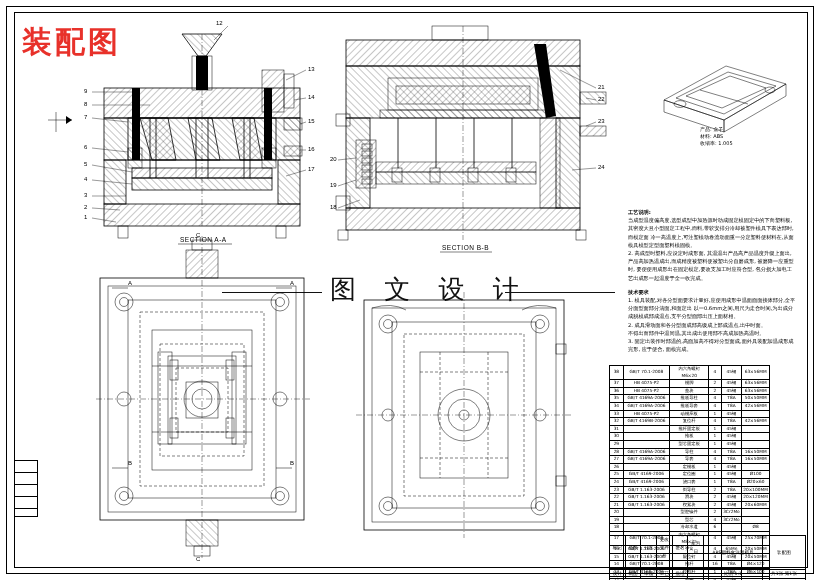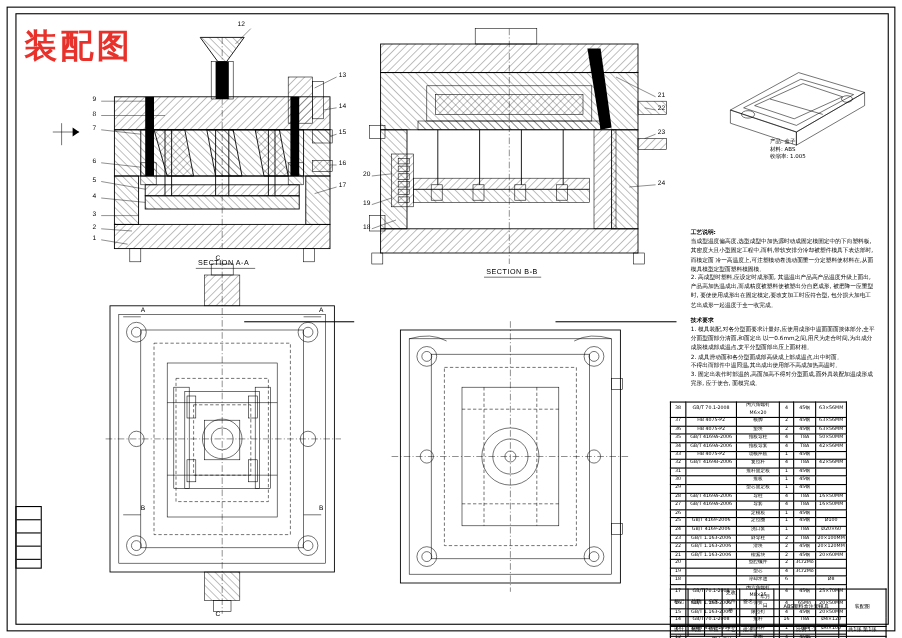--- a/index.html
+++ b/index.html
@@ -35,20 +35,21 @@
 </head>
 <body>
 
 <div id="sheet">
 
   <div class="frame-outer"></div>
   <div class="frame-inner"></div>
 
   <div class="title-red">装配图</div>
 
+  <div class="watermark">图 文 设 计</div>
   <div class="wm-line" style="left:222px;top:292px;width:100px;"></div>
   <div class="wm-line" style="left:505px;top:292px;width:110px;"></div>
 
   <svg viewBox="0 0 820 580">
     <defs>
       <pattern id="h45" width="5" height="5" patternUnits="userSpaceOnUse" patternTransform="rotate(45)">
         <line x1="0" y1="0" x2="0" y2="5" stroke="#000" stroke-width="0.45"></line>
       </pattern>
       <pattern id="h135" width="5" height="5" patternUnits="userSpaceOnUse" patternTransform="rotate(-45)">
         <line x1="0" y1="0" x2="0" y2="5" stroke="#000" stroke-width="0.45"></line>

